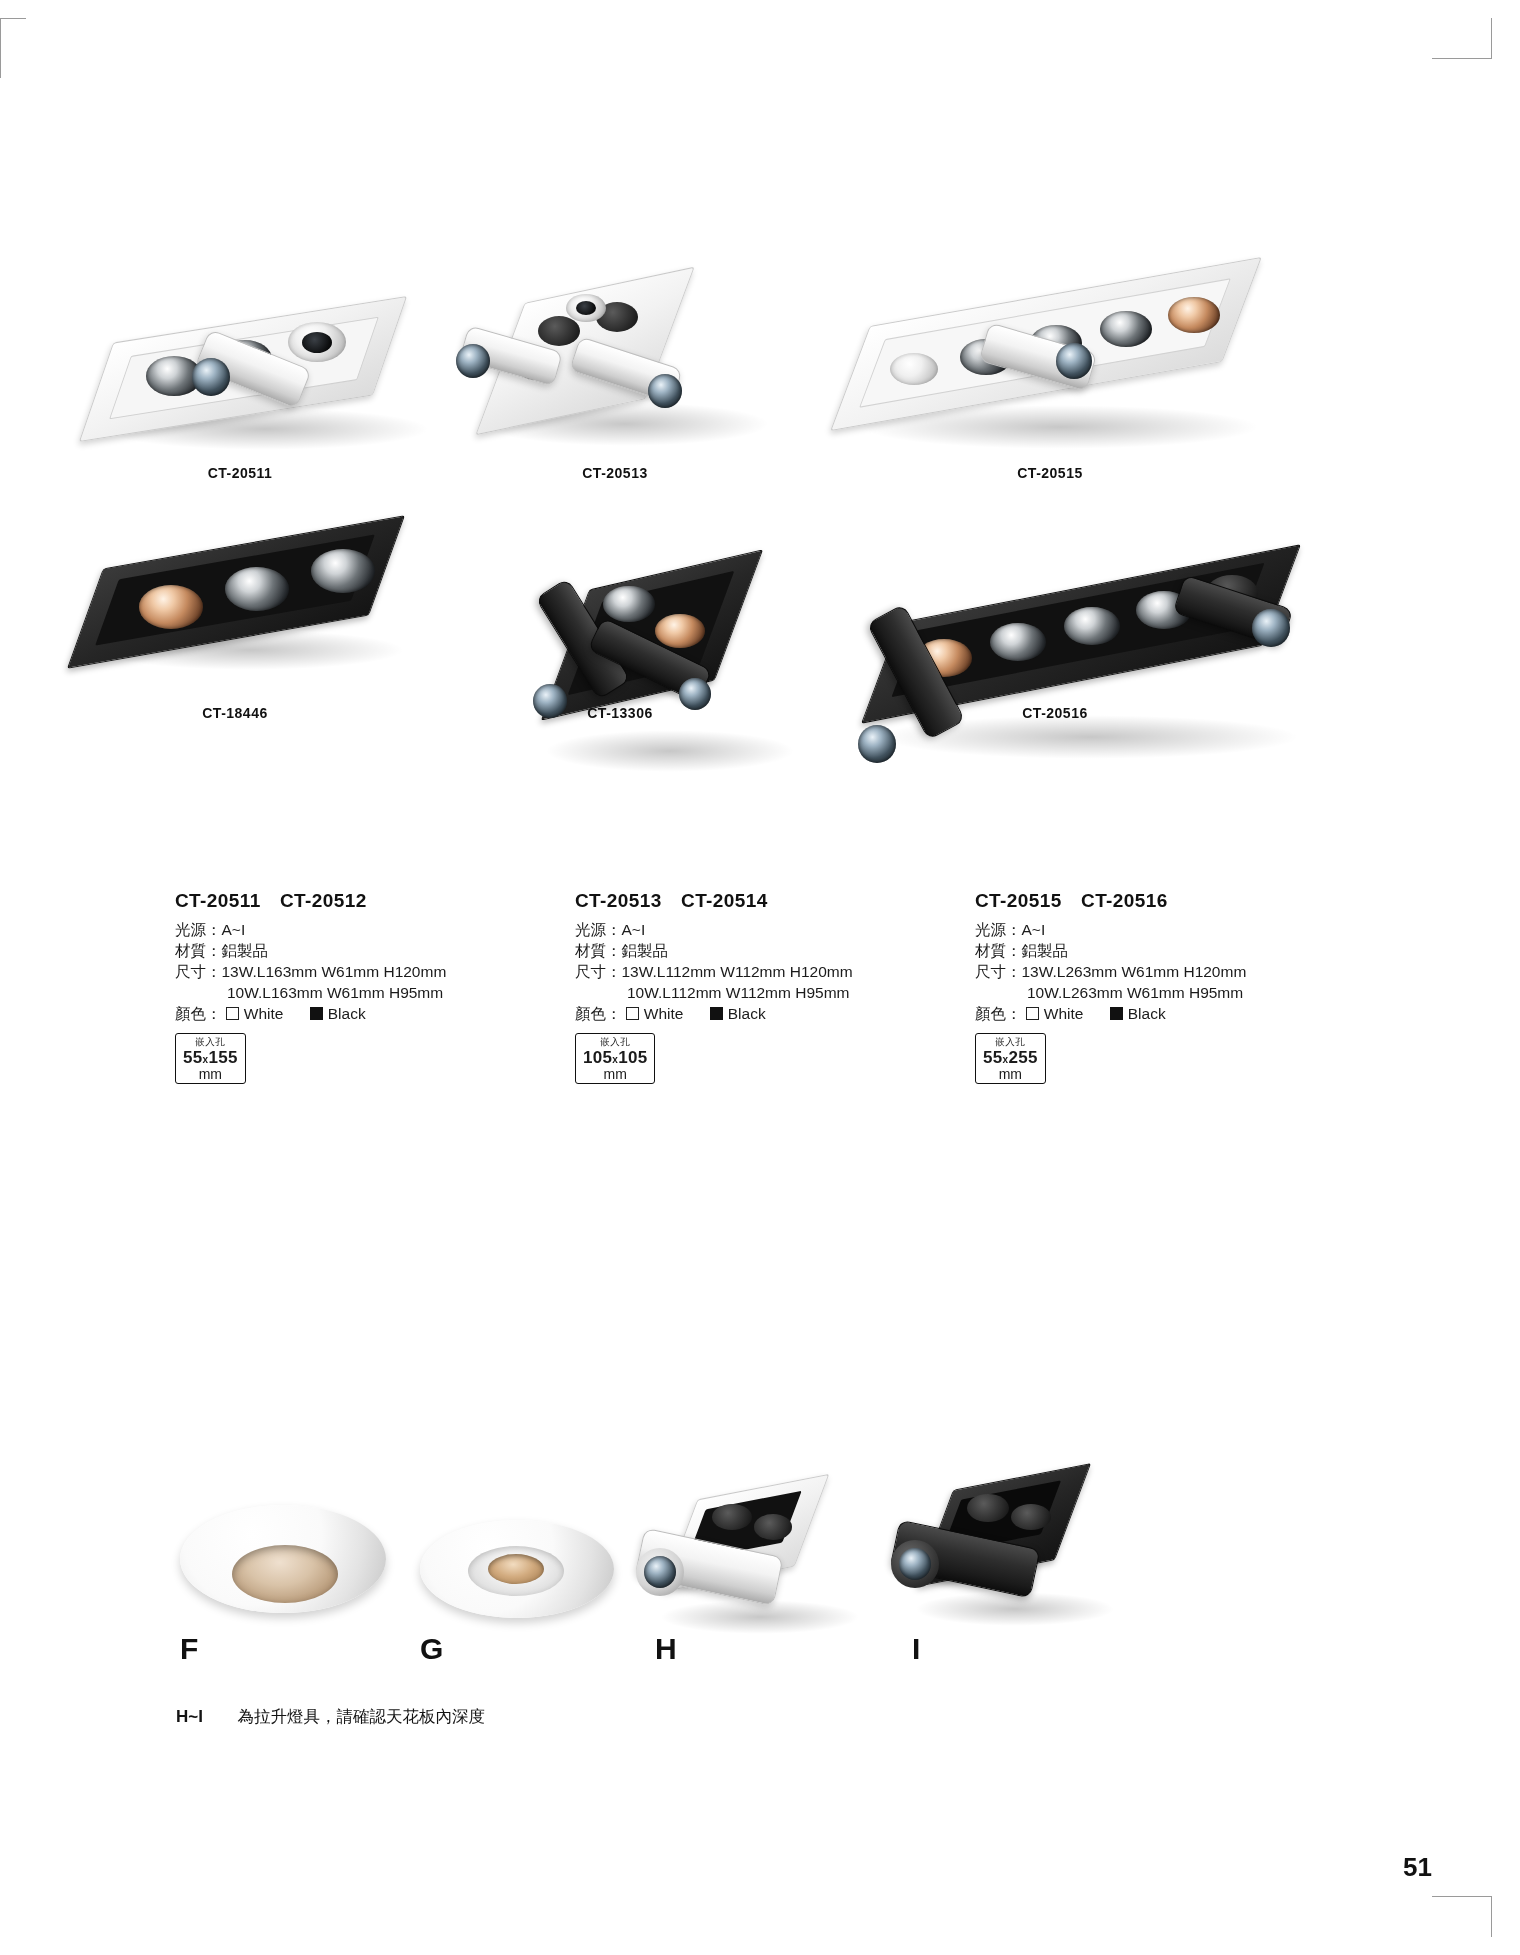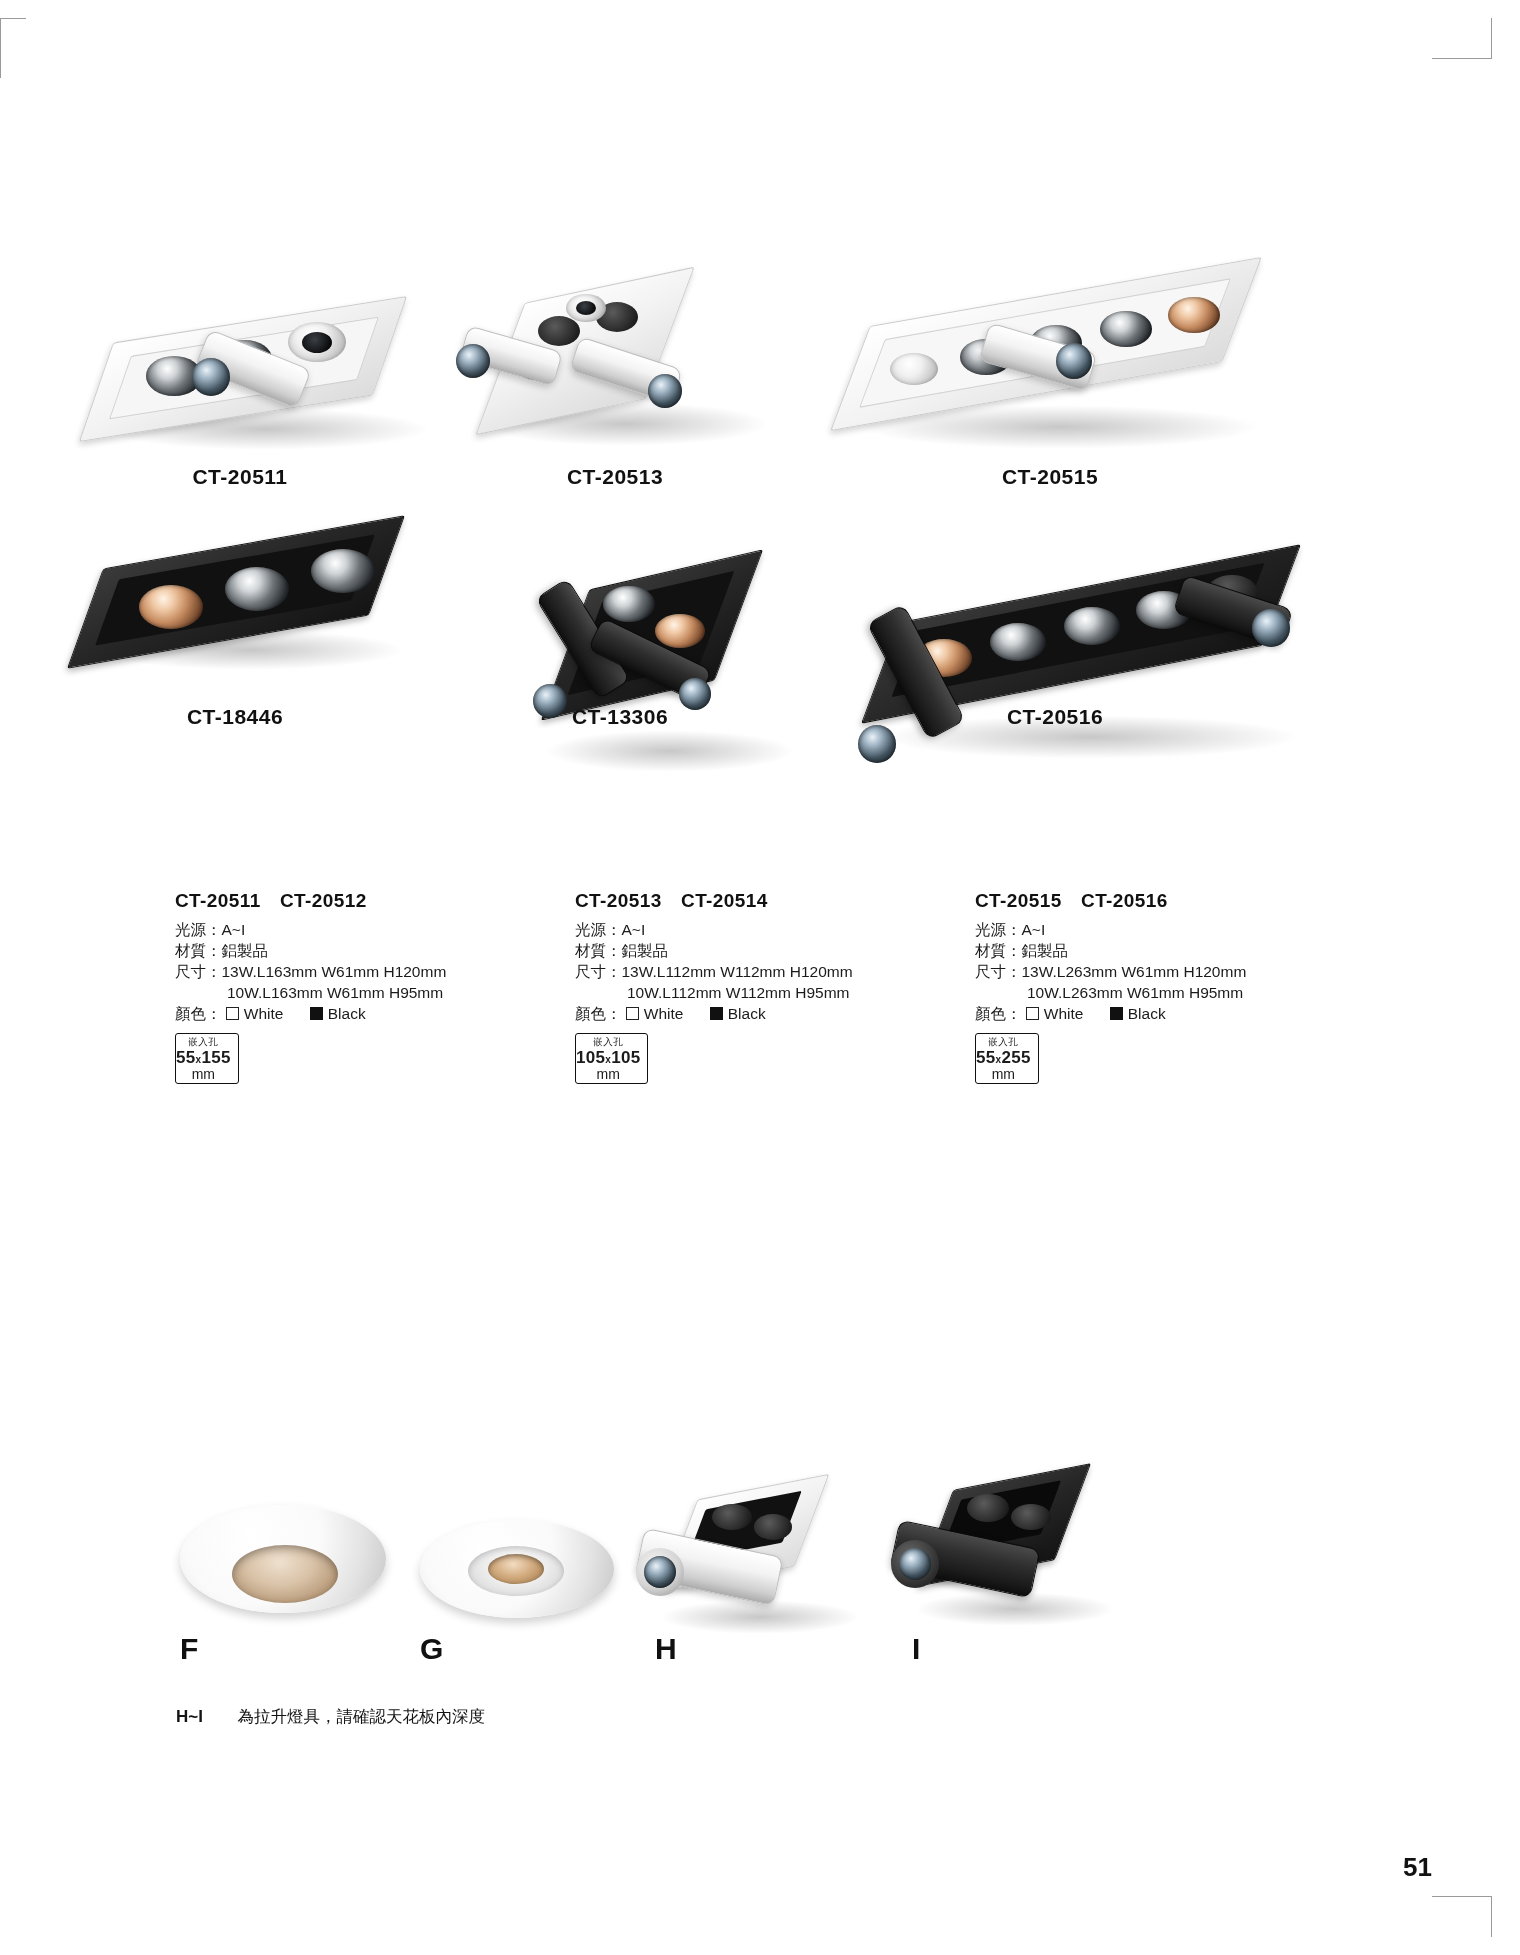--- a/index.html
+++ b/index.html
@@ -14,21 +14,21 @@
   .crop{position:absolute;border-color:#999;}
   .crop-tl{left:0px;top:18px;width:0;height:60px;border-left:1px solid #9a9a9a;}
   .crop-tl2{left:0px;top:18px;width:26px;height:0;border-top:1px solid #9a9a9a;}
   .crop-tr{right:28px;top:18px;width:0;height:40px;border-left:1px solid #9a9a9a;}
   .crop-tr2{right:28px;top:58px;width:60px;height:0;border-top:1px solid #9a9a9a;}
   .crop-br{right:28px;bottom:18px;width:0;height:40px;border-left:1px solid #9a9a9a;}
   .crop-br2{right:28px;bottom:58px;width:60px;height:0;border-top:1px solid #9a9a9a;}
 
   .prod{position:absolute;}
   .caption{
-    position:absolute;text-align:center;font-weight:bold;font-size:21px;
+    position:absolute;text-align:center;font-weight:bold;font-size:14px;
     letter-spacing:.5px;color:#111;width:260px;
   }
 
   
   .plate{position:absolute;border-radius:3px;}
   .shadow{position:absolute;background:radial-gradient(ellipse at center,rgba(0,0,0,.22),rgba(0,0,0,0) 70%);}
 
   .frame-w{background:linear-gradient(160deg,#ffffff 0%,#f2f2f2 45%,#dcdcdc 100%);
            border:1px solid #c9c9c9;box-shadow:0 3px 6px rgba(0,0,0,.18);}
   .frame-b{background:linear-gradient(160deg,#3a3a3a 0%,#262626 45%,#141414 100%);
@@ -65,21 +65,21 @@
   
   .spec{position:absolute;font-size:15.5px;line-height:21px;color:#1b1b1b;}
   .spec .title{font-weight:bold;font-size:19px;letter-spacing:.4px;margin-bottom:8px;color:#111;}
   .spec .row{white-space:nowrap;}
   .spec .indent{padding-left:52px;}
   .sw{display:inline-block;width:11px;height:11px;border:1px solid #222;background:#fff;
       vertical-align:-1px;margin-right:5px;}
   .sb{display:inline-block;width:11px;height:11px;border:1px solid #111;background:#111;
       vertical-align:-1px;margin:0 5px 0 22px;}
   .hole{margin-top:9px;display:inline-block;border:1.5px solid #111;border-radius:3px;
-        padding:3px 7px 2px 0;text-align:center;line-height:1;}
+        padding:3px 7px 2px 7px;text-align:center;line-height:1;}
   .hole .hl{font-size:9.5px;letter-spacing:.5px;display:block;margin-bottom:2px;}
   .hole .hn{font-size:17px;font-weight:bold;letter-spacing:.3px;}
   .hole .hn small{font-size:10px;font-weight:bold;}
   .hole .hu{display:block;font-size:14px;margin-top:1px;}
 
   
   .letter{position:absolute;font-weight:bold;font-size:30px;color:#111;}
   .botnote{position:absolute;font-size:16.5px;color:#141414;white-space:nowrap;}
   .botnote b{font-size:17px;}
   .pageno{position:absolute;right:88px;bottom:72px;font-size:26px;font-weight:bold;color:#111;}

